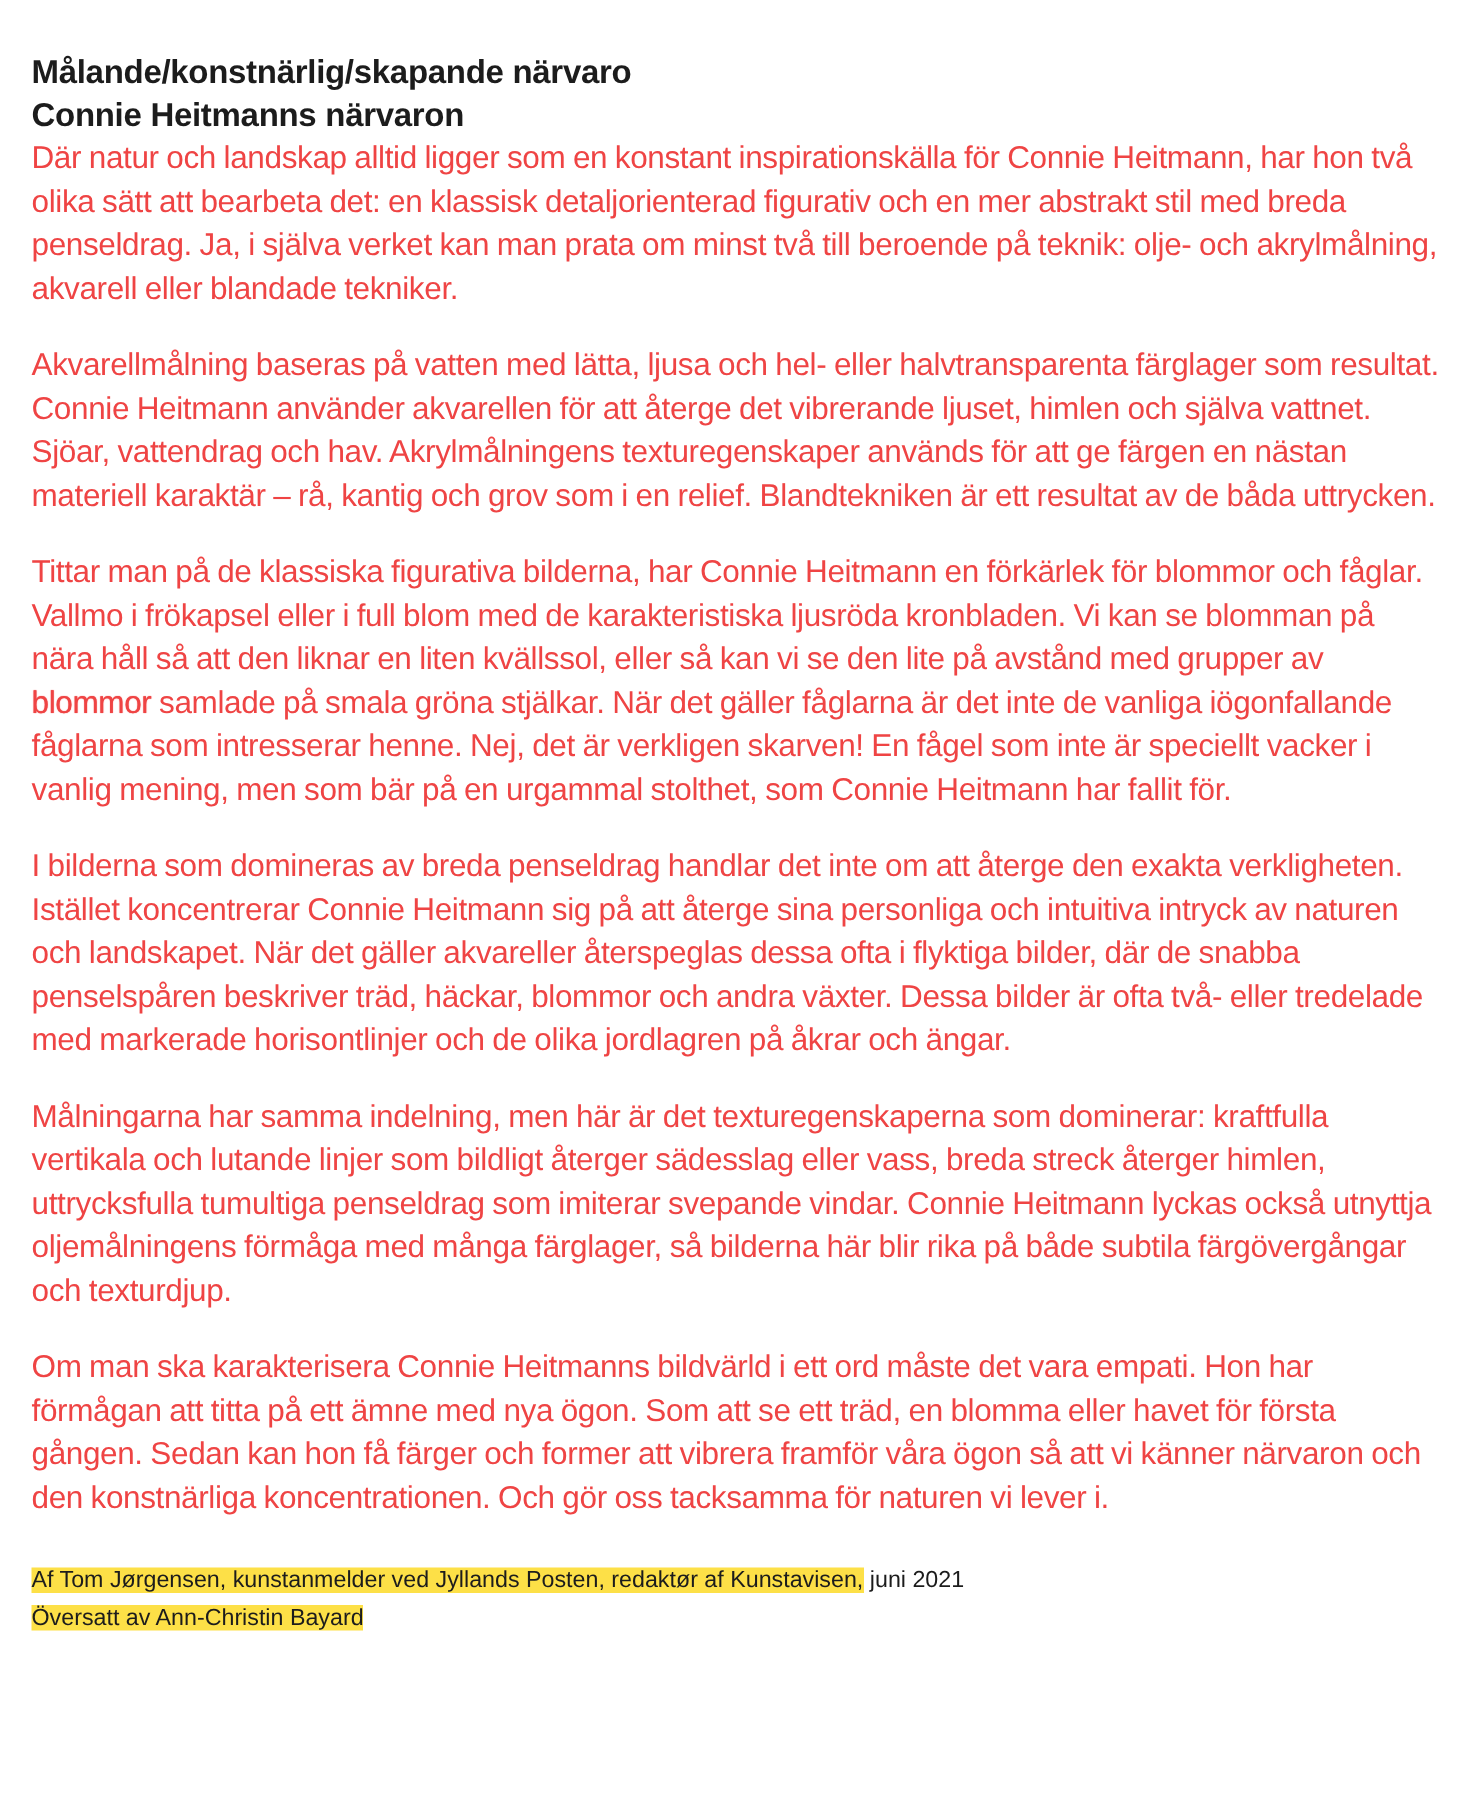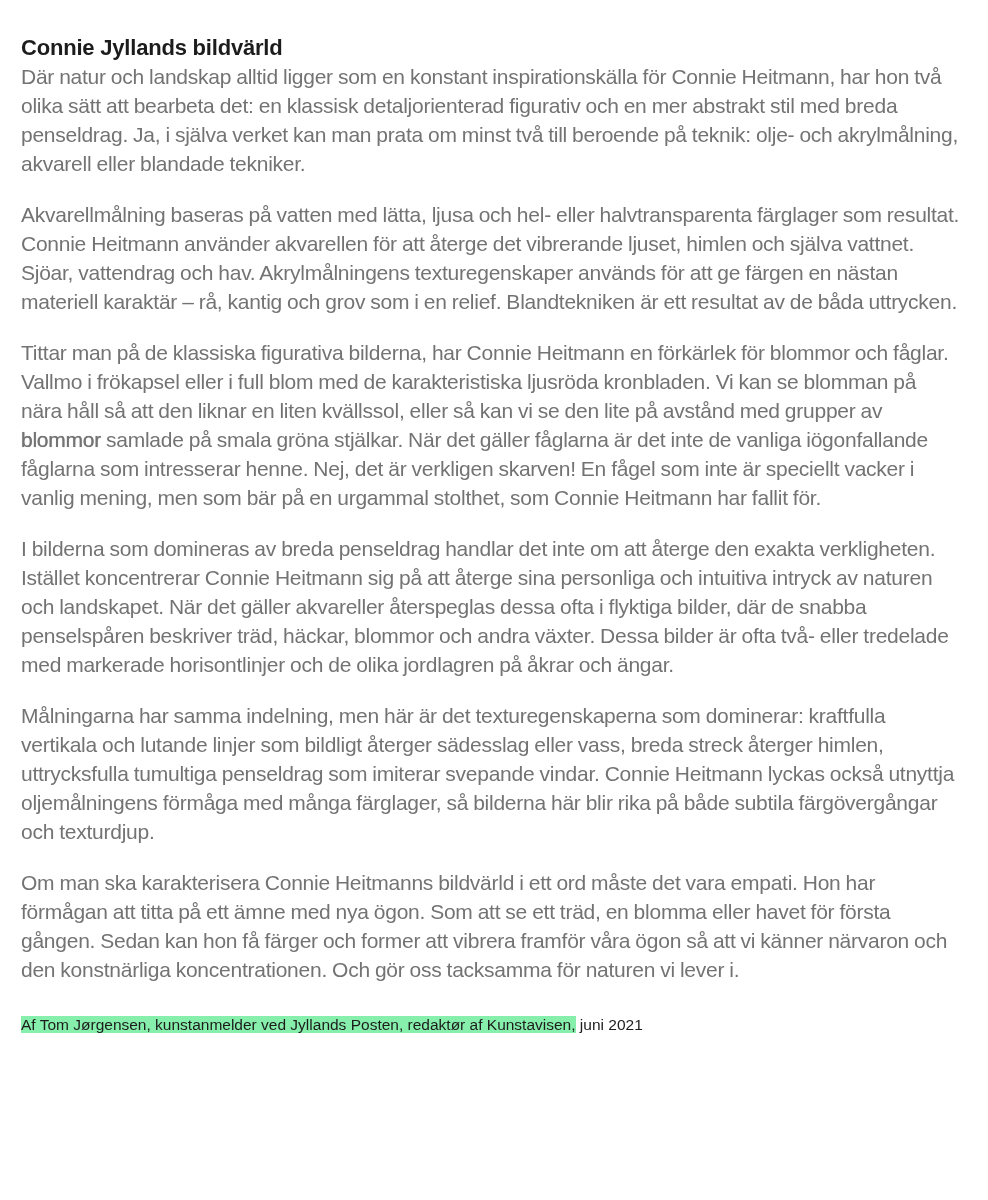--- a/index.html
+++ b/index.html
@@ -28,60 +28,62 @@
     letter-spacing: -0.2px;
     color: #1c1c1c;
   }
   .para {
     margin: 22px 0 0 0;
     max-width: 941px;
     font-size: 21px;
     line-height: 29px;
     letter-spacing: -0.25px;
     word-spacing: -0.5px;
-    color: #737373;
+    color: #ef4444;
   }
   .para.first {
     margin-top: 0;
   }
   .em-word {
     
     text-shadow: 0 0 0.7px currentColor;
     margin-top: 16px;
   }
   .footer {
     margin-top: 28px;
   }
   .footer-line {
     margin: 0;
     font-size: 15.5px;
     line-height: 25px;
     letter-spacing: 0;
     color: #1c1c1c;
   }
   .hl {
-    background: #86efac;
+    background: #fde047;
   }
 </style>
 </head>
 <body>
 
 <div class="page">
 
-  <p class="title">Connie Jyllands bildvärld</p>
+  <p class="title">Målande/konstnärlig/skapande närvaro</p>
+  <p class="title">Connie Heitmanns närvaron</p>
 
   <p class="para first"><span>Där natur och landskap alltid ligger som en konstant inspirationskälla för Connie Heitmann, har hon två olika sätt att bearbeta det: en klassisk detaljorienterad figurativ och en mer abstrakt stil med breda penseldrag. Ja, i själva verket kan man prata om minst två till beroende på teknik: olje- och akrylmålning, akvarell eller blandade tekniker.</span></p>
 
   <p class="para"><span>Akvarellmålning baseras på vatten med lätta, ljusa och hel- eller halvtransparenta färglager som resultat. Connie Heitmann använder akvarellen för att återge det vibrerande ljuset, himlen och själva vattnet. Sjöar, vattendrag och hav. Akrylmålningens texturegenskaper används för att ge färgen en nästan materiell karaktär – rå, kantig och grov som i en relief. Blandtekniken är ett resultat av de båda uttrycken.</span></p>
 
   <p class="para"><span>Tittar man på de klassiska figurativa bilderna, har Connie Heitmann en förkärlek för blommor och fåglar. Vallmo i frökapsel eller i full blom med de karakteristiska ljusröda kronbladen. Vi kan se blomman på nära håll så att den liknar en liten kvällssol, eller så kan vi se den lite på avstånd med grupper av </span><span class="em-word">blommor</span><span> samlade på smala gröna stjälkar. När det gäller fåglarna är det inte de vanliga iögonfallande fåglarna som intresserar henne. Nej, det är verkligen skarven! En fågel som inte är speciellt vacker i vanlig mening, men som bär på en urgammal stolthet, som Connie Heitmann har fallit för.</span></p>
 
   <p class="para"><span>I bilderna som domineras av breda penseldrag handlar det inte om att återge den exakta verkligheten. Istället koncentrerar Connie Heitmann sig på att återge sina personliga och intuitiva intryck av naturen och landskapet. När det gäller akvareller återspeglas dessa ofta i flyktiga bilder, där de snabba penselspåren beskriver träd, häckar, blommor och andra växter. Dessa bilder är ofta två- eller tredelade med markerade horisontlinjer och de olika jordlagren på åkrar och ängar.</span></p>
 
   <p class="para"><span>Målningarna har samma indelning, men här är det texturegenskaperna som dominerar: kraftfulla vertikala och lutande linjer som bildligt återger sädesslag eller vass, breda streck återger himlen, uttrycksfulla tumultiga penseldrag som imiterar svepande vindar. Connie Heitmann lyckas också utnyttja oljemålningens förmåga med många färglager, så bilderna här blir rika på både subtila färgövergångar och texturdjup.</span></p>
 
   <p class="para"><span>Om man ska karakterisera Connie Heitmanns bildvärld i ett ord måste det vara empati. Hon har förmågan att titta på ett ämne med nya ögon. Som att se ett träd, en blomma eller havet för första gången. Sedan kan hon få färger och former att vibrera framför våra ögon så att vi känner närvaron och den konstnärliga koncentrationen. Och gör oss tacksamma för naturen vi lever i.</span></p>
 
   <div class="footer">
     <p class="footer-line"><span class="hl">Af Tom Jørgensen, kunstanmelder ved Jyllands Posten, redaktør af Kunstavisen,</span><span> juni 2021</span></p>
+    <p class="footer-line"><span class="hl">Översatt av Ann-Christin Bayard</span></p>
   </div>
 
 </div>
 
 </body></html>

